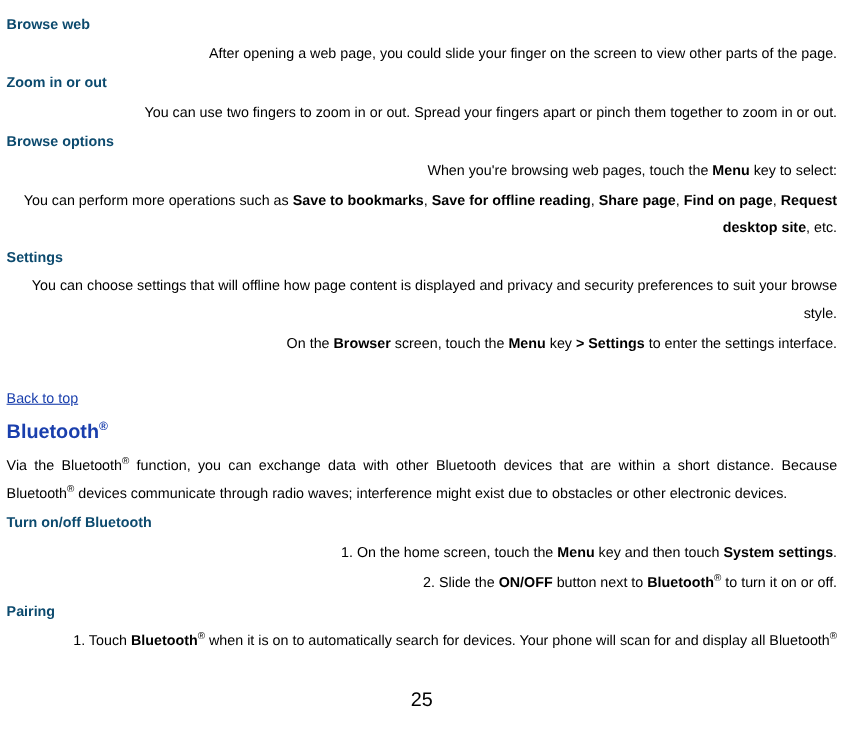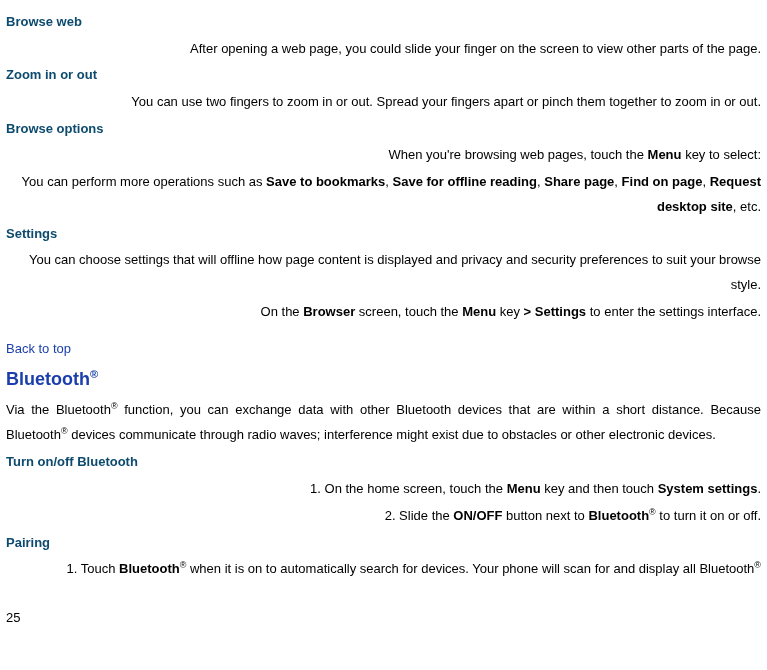--- a/index.html
+++ b/index.html
@@ -38,29 +38,30 @@
       text-align: right;
     }
     .para-justify {
       text-align: justify;
     }
     .bold {
       font-weight: bold;
     }
     .back-link {
       color: #1a3fad;
+      text-decoration: underline;
       font-size: 13px;
       display: inline-block;
-      margin-top: 13px;
+      margin-top: 26px;
       cursor: pointer;
       text-align: right;
     }
     .page-number {
-      text-align: left;
-      font-size: 13px;
+      text-align: center;
+      font-size: 18px;
       margin-top: 24px;
     }
     sup {
       font-size: 9px;
       vertical-align: super;
     }
   </style>
 </head>
 <body>
 

